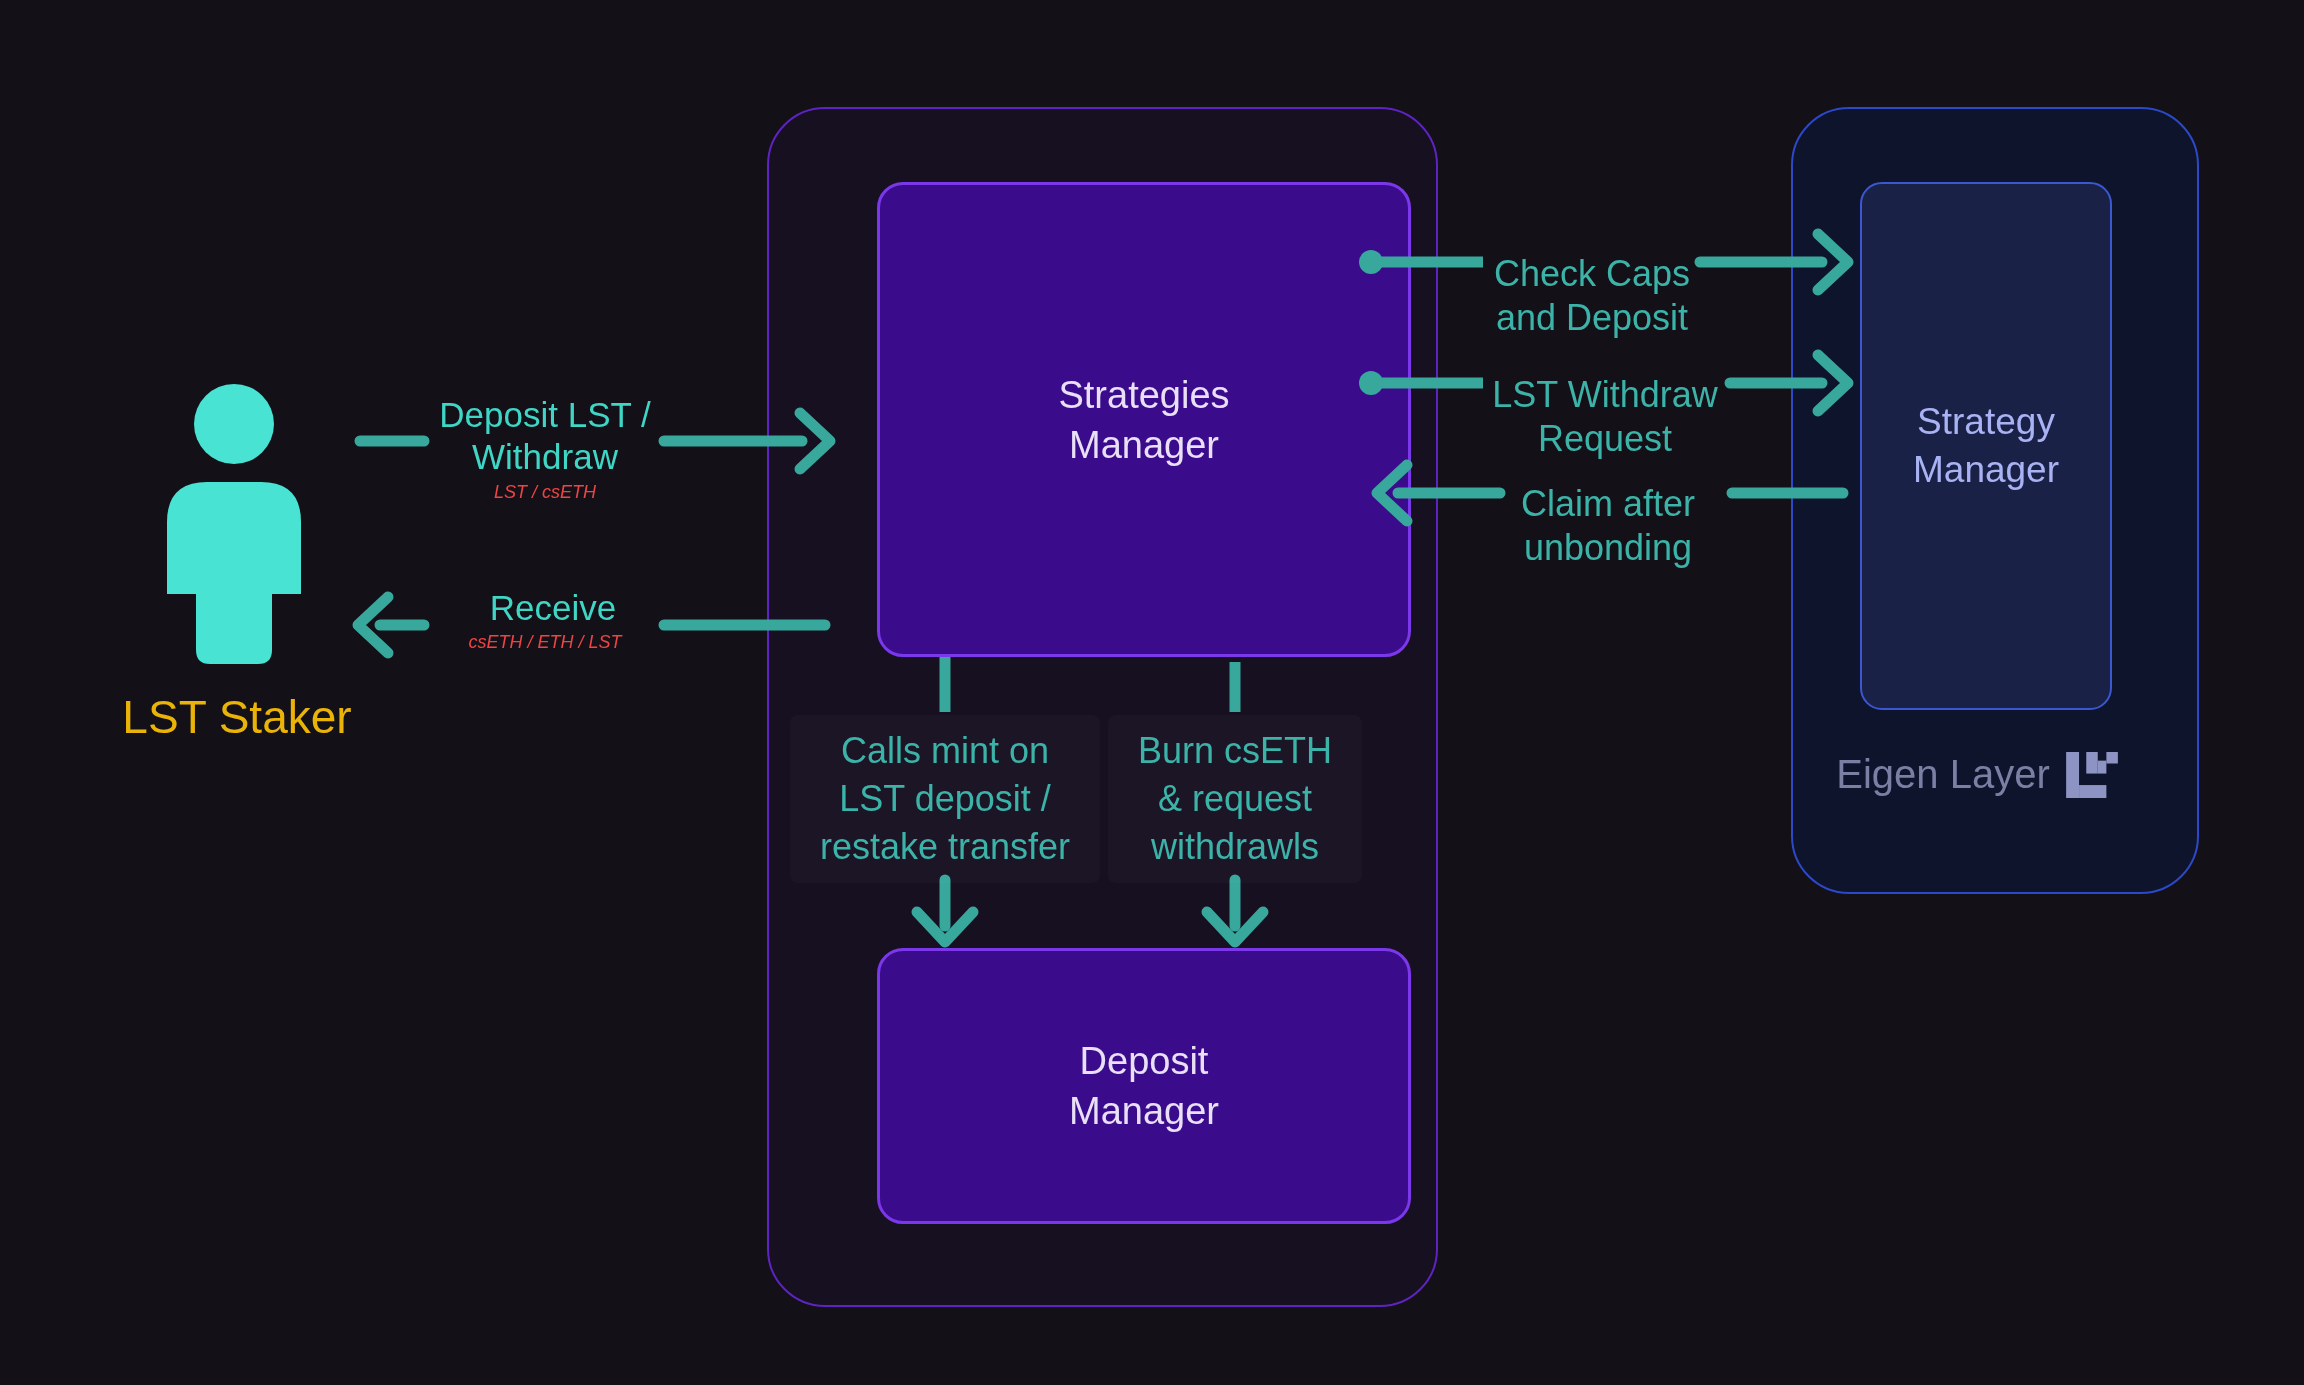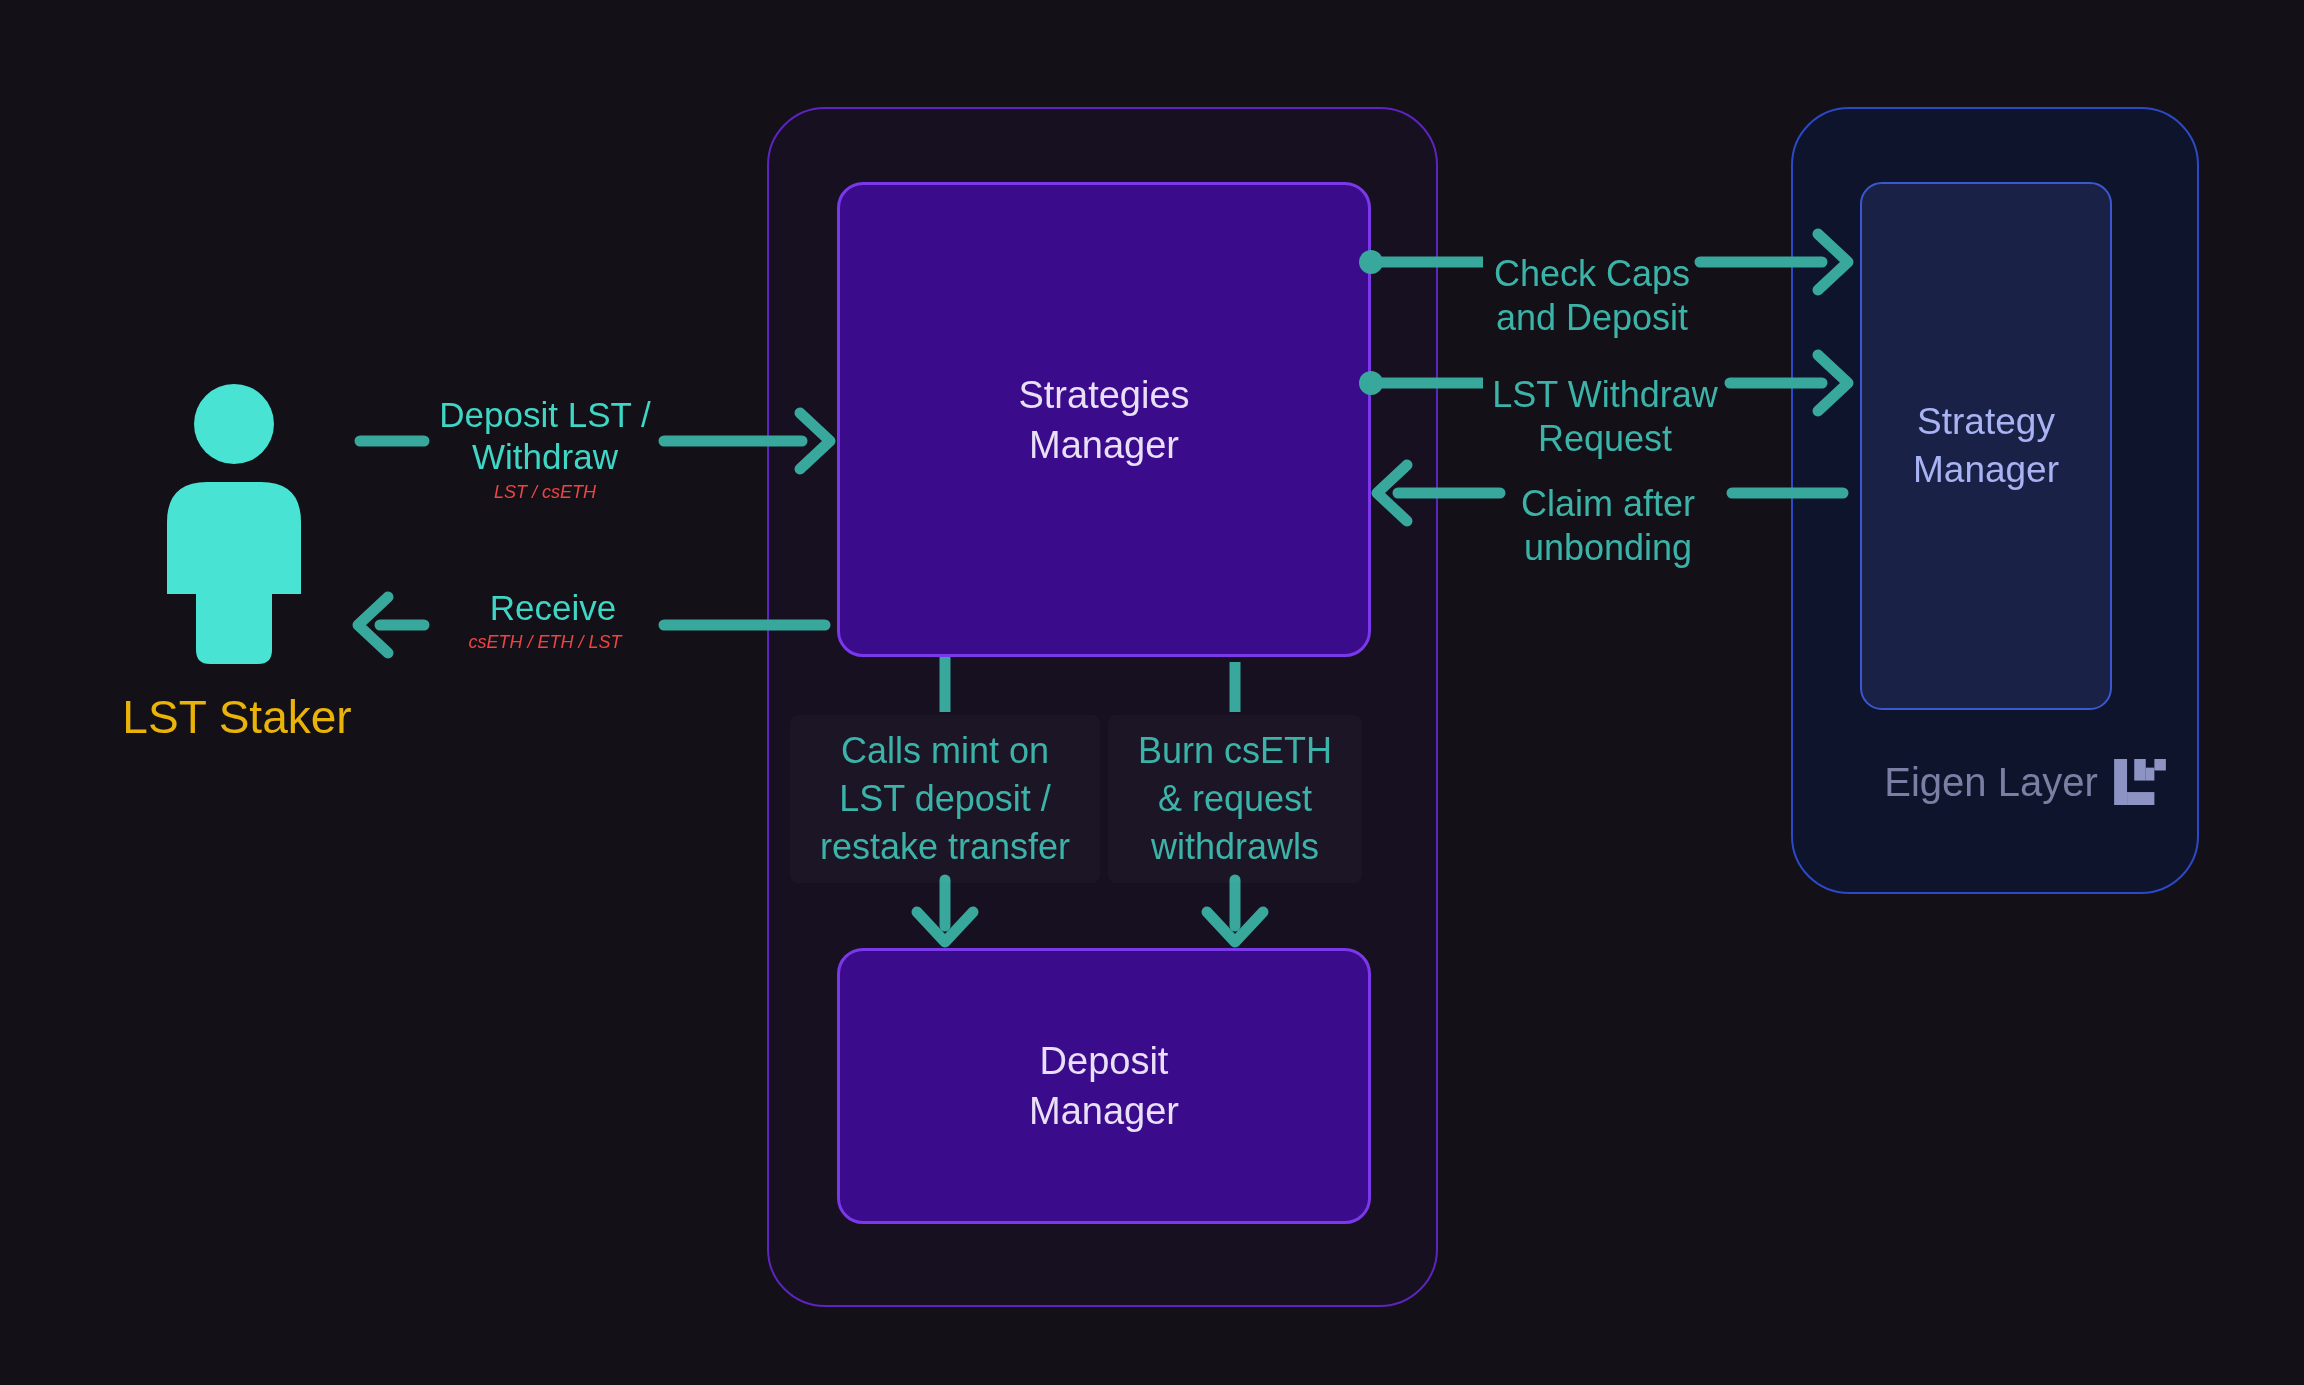--- a/index.html
+++ b/index.html
@@ -24,36 +24,36 @@
   .node {
     position:absolute; box-sizing:border-box;
     display:flex; align-items:center; justify-content:center;
     text-align:center; white-space:pre-line;
   }
   .purple-node {
     background:#3a0c8c;
     border:3px solid #7a38ea;
     border-radius:26px;
     color:#e9e0f7;
-    font-size:38px; line-height:50px; font-weight:500;
+    font-size:38px; line-height:50px; font-weight:500;margin-left:40px;
   }
   .strategies-node { left:837px; top:182px; width:534px; height:475px; }
   .deposit-node   { left:837px; top:948px; width:534px; height:276px; }
   .strategy-node {
     left:1860px; top:182px; width:252px; height:528px;
     background:#1a2147;
     border:2px solid #3b58d1;
     border-radius:22px;
     color:#a9b3f3;
     font-size:37px; line-height:48px; font-weight:500;
   }
   .eigen-row {
     position:absolute; left:1791px; top:752px; width:372px; height:60px;
-    display:flex; align-items:center; justify-content:center; gap:16px;
-    color:#7b7fa4; font-size:40px; font-weight:500;margin-left:48px;
+    display:flex; justify-content:center; gap:16px;
+    color:#7b7fa4; font-size:40px; font-weight:500;
   }
   .flow-label {
     position:absolute; transform:translateX(-50%);
     text-align:center; white-space:pre-line; font-weight:500;
   }
   .teal-bright { color:#3fd6c6; font-size:35px; line-height:42px; }
   .teal-mid    { color:#3cb3a8; font-size:36px; line-height:44px;margin-top:32px; }
   .teal-mid-sm { color:#3cb3a8; font-size:36px; line-height:48px; }
   .sub-label {
     position:absolute; transform:translateX(-50%);

